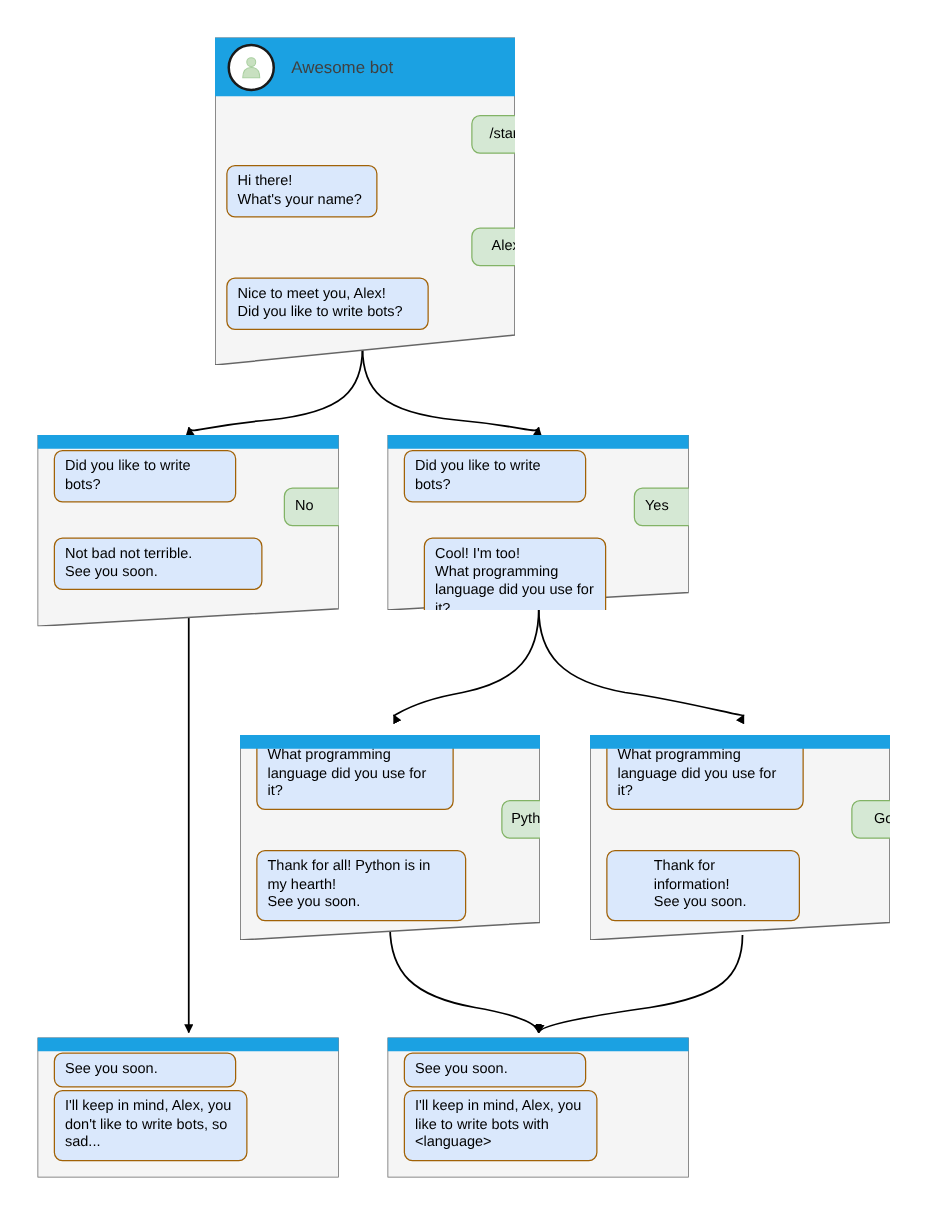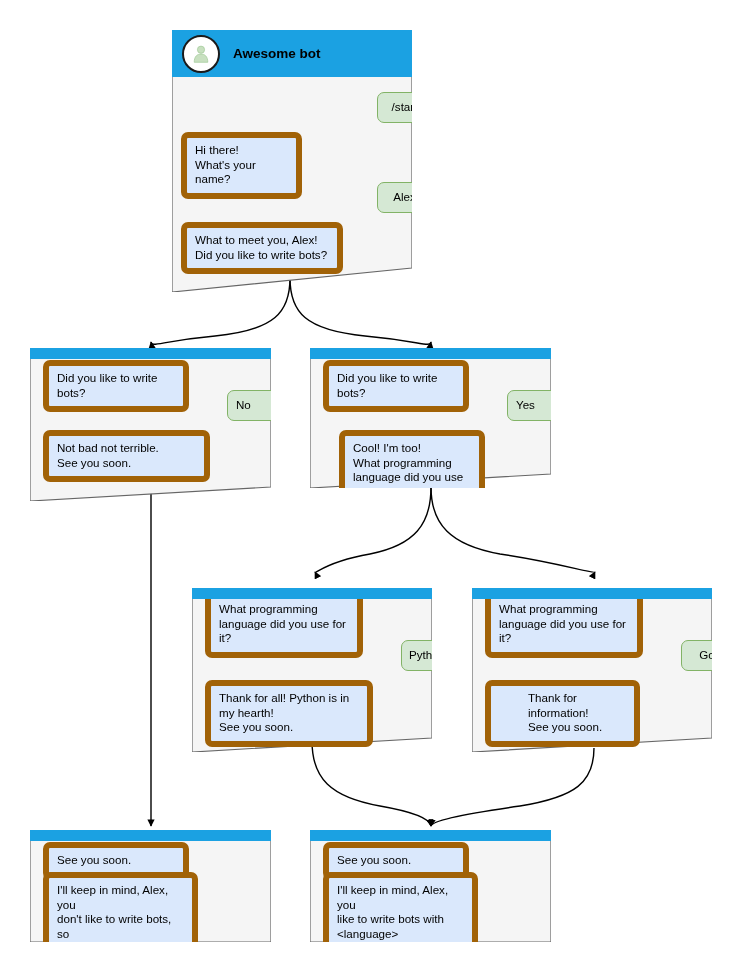--- a/index.html
+++ b/index.html
@@ -72,40 +72,40 @@
     border-radius: 50%;
     background: #ffffff;
     border: 2px solid #1a1a1a;
     box-sizing: border-box;
     display: flex;
     align-items: center;
     justify-content: center;
     flex: 0 0 auto;
   }
   .bot-title {
-    color: #000000;
+    color: #404040;
     font-size: 13.5px;
-    font-weight: bold;
+    font-weight: normal;
     margin-left: 13px;
     white-space: nowrap;
   }
 
   .msg {
     position: absolute;
     box-sizing: border-box;
     border-radius: 7px;
     font-size: 11.6px;
     line-height: 14.6px;
     color: #000000;
     padding: 5px 8px 6px 8px;
     white-space: pre-line;
   }
   .msg.bot {
     background: #dae8fc;
-    border: 6px solid #a16207;
+    border: 1px solid #a16207;
   }
   .msg.user {
     background: #d5e8d4;
     border: 1px solid #82b366;
     text-align: left;
     display: flex;
     align-items: center;
     margin-left: 29px;
   }
 </style>
@@ -152,21 +152,21 @@
         <div class="bot-title">Awesome bot</div>
       </div>
 
       <div class="msg user" style="left:176px; top:62px; width:55px; height:31px; justify-content:center;">/start</div>
 
       <div class="msg bot" style="left:9px; top:102px; width:121px;">Hi there!
 What's your name?</div>
 
       <div class="msg user" style="left:176px; top:152px; width:55px; height:31px; justify-content:center;">Alex</div>
 
-      <div class="msg bot" style="left:9px; top:192px; width:162px;">What to meet you, Alex!
+      <div class="msg bot" style="left:9px; top:192px; width:162px;">Nice to meet you, Alex!
 Did you like to write bots?</div>
     </div>
   </div>
 
   <div class="card" style="left:30px; top:348px; width:241px; height:153px;">
     <svg class="card-shape" viewBox="0 0 241 153" preserveAspectRatio="none">
       <polygon points="0,0 241,0 241,139 0,153" fill="#f5f5f5" stroke="#666666" stroke-width="1.2"></polygon>
     </svg>
 
     <div class="card-inner">

